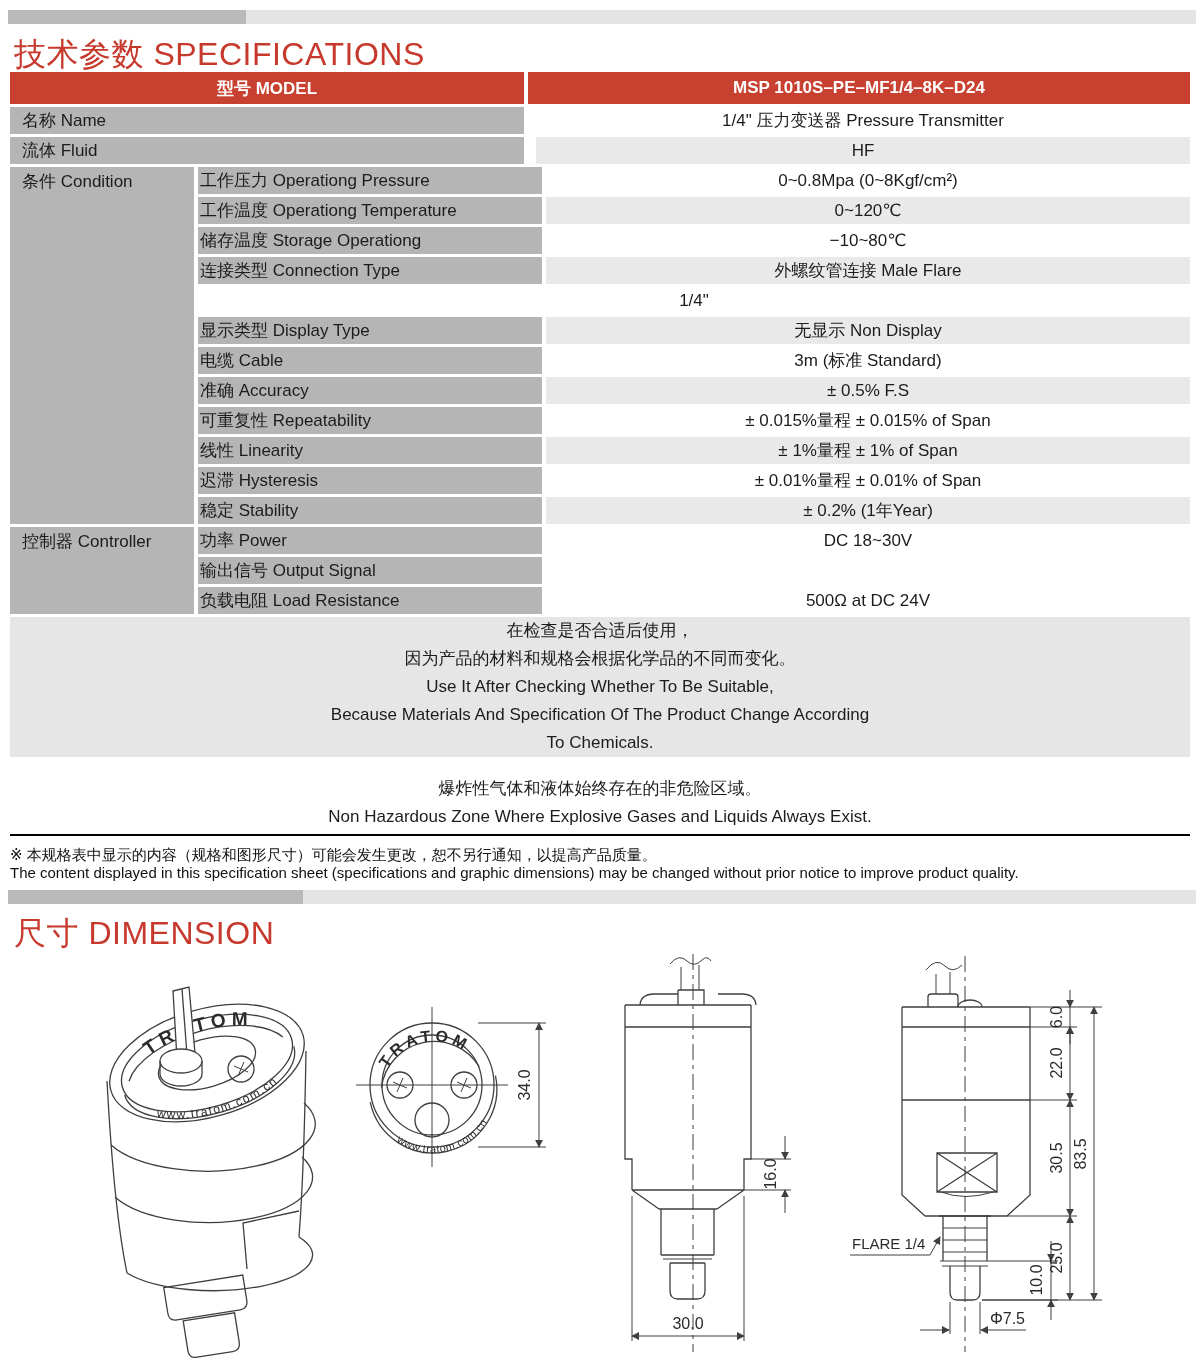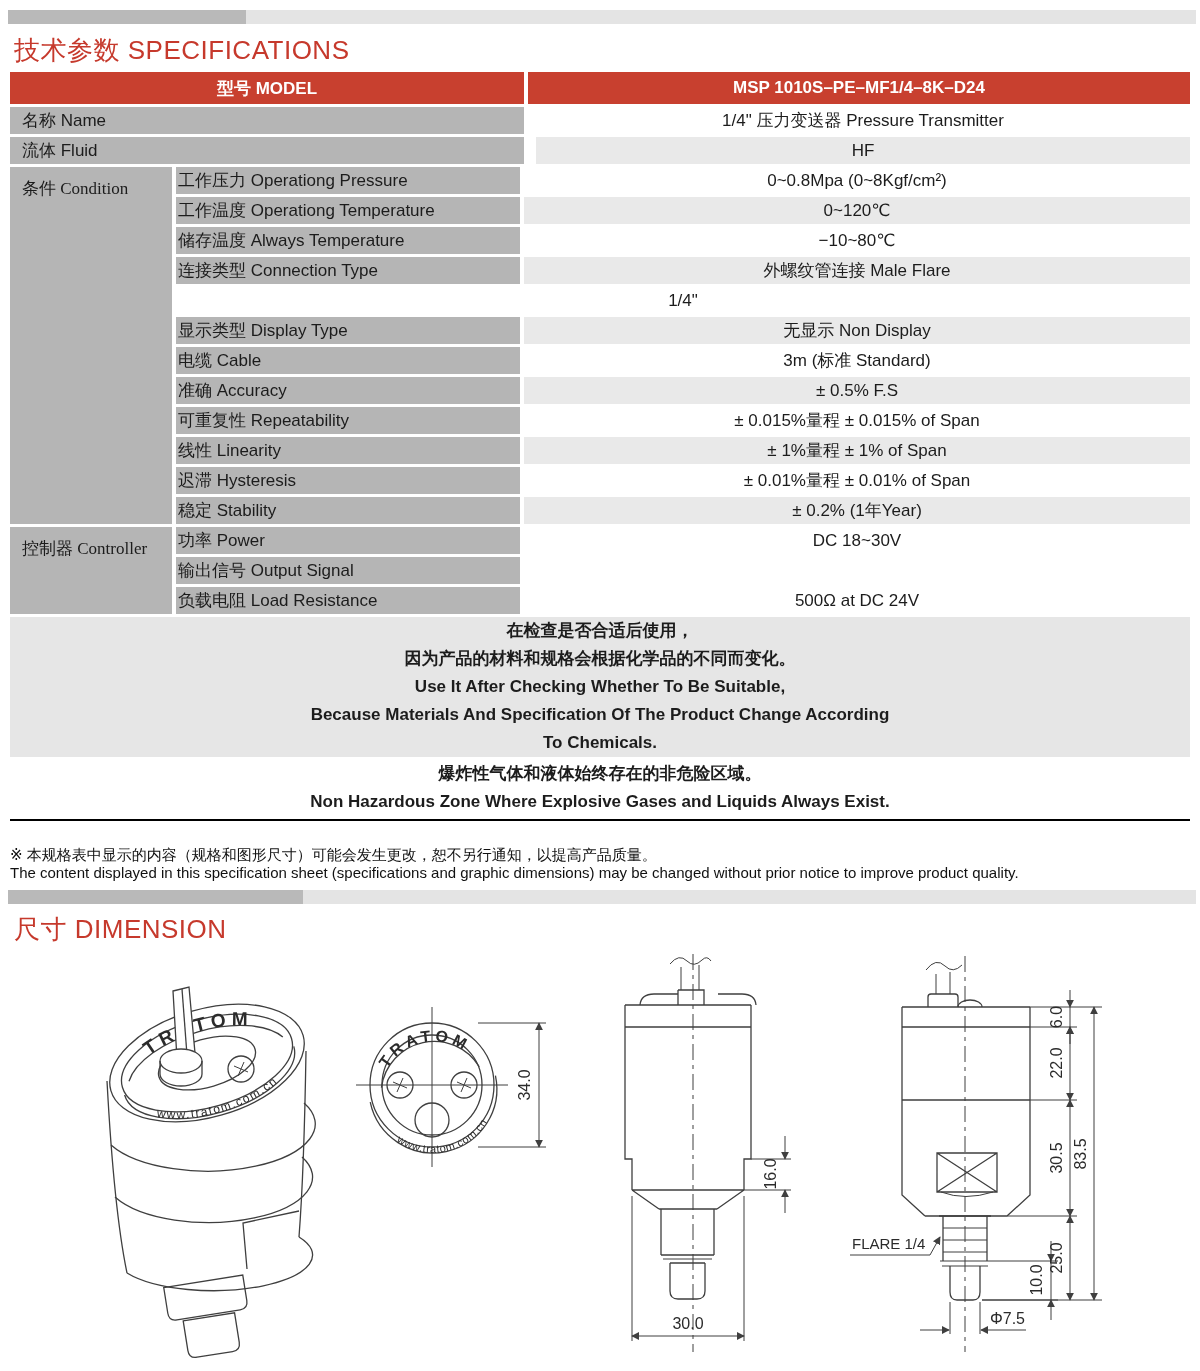--- a/index.html
+++ b/index.html
@@ -6,50 +6,50 @@
   html,body { width:1200px; height:1371px; background:#fff;
     font-family:"Liberation Sans","DejaVu Sans",sans-serif; color:#1c1c1c; }
 
   
   .bar { position:absolute; left:8px; width:1188px; height:14px; }
   .bar .dark { height:100%; background:#b9b9b9; float:left; }
   .bar .light { height:100%; background:#e4e4e4; overflow:hidden; }
   #bar1 { top:10px; } #bar1 .dark { width:238px; }
   #bar2 { top:890px; } #bar2 .dark { width:295px; }
 
-  .section-title { position:absolute; left:14px; font-size:26px; letter-spacing:0.5px;
+  .section-title { position:absolute; left:14px; font-size:32px; letter-spacing:0.5px;
     color:#c6392c; font-weight:400; }
   #spec-title { top:33px; }
   #dim-title  { top:912px; }
 
   
   #spec-table { position:absolute; left:10px; top:72px; width:1180px;
     display:flex; flex-direction:column; gap:3px; font-size:17px; }
   .thead { display:flex; gap:4px; height:32px; }
   .th { background:#c8402f; color:#fff; font-weight:bold;
     display:flex; align-items:center; justify-content:center; }
   .th-left { width:514px; } .th-right { flex:1; }
 
   .srow { display:flex; gap:12px; height:27px; }
   .lab { background:#b5b5b5; display:flex; align-items:center; padding-left:12px; }
   .lab-merged { width:514px; }
   .val { flex:1; background:#fff; display:flex; align-items:center; justify-content:center; }
   .val.alt { background:#e9e9e9; }
 
   .group { display:flex; gap:4px; }
-  .cat { width:162px; background:#b5b5b5; padding:10px 0 0 12px;font-family:Liberation Serif, serif; }
+  .cat { width:184px; background:#b5b5b5; padding:3px 0 0 12px; }
   .subcol { flex:1; display:flex; flex-direction:column; gap:3px; }
   .subrow { display:flex; gap:4px; height:27px; }
   .sublab { width:344px; background:#b5b5b5; display:flex; align-items:center; padding-left:2px; }
 
   .nblock { flex:1; display:flex; flex-direction:column; justify-content:center;
     text-align:center; line-height:28px; }
   .nb1 { background:#e6e6e6; height:153px; }
   .nb2 { background:#fff; height:62px; }
-  .ncol { flex:1; display:flex; flex-direction:column; gap:3px;font-weight:bold; }
+  .ncol { flex:1; display:flex; flex-direction:column; gap:18px; }
   .table-bottom { height:2px; background:#000; }
 
   #footnote { position:absolute; left:10px; top:846px; font-size:15px; line-height:18px; color:#111; }
 
   
   svg { position:absolute; overflow:visible; }
   #svg1 { left:85px;  top:985px; }
   #svg2 { left:340px; top:985px; }
   #svg3 { left:590px; top:950px; }
   #svg4 { left:830px; top:950px; }
@@ -94,21 +94,21 @@
     <div class="subcol">
       <div class="subrow">
         <div class="sublab">工作压力 Operationg Pressure</div>
         <div class="val">0~0.8Mpa (0~8Kgf/cm²)</div>
       </div>
       <div class="subrow">
         <div class="sublab">工作温度 Operationg Temperature</div>
         <div class="val alt">0~120℃</div>
       </div>
       <div class="subrow">
-        <div class="sublab">储存温度 Always Temperature</div>
+        <div class="sublab">储存温度 Storage Operationg</div>
         <div class="val">−10~80℃</div>
       </div>
       <div class="subrow">
         <div class="sublab">连接类型 Connection Type</div>
         <div class="val alt">外螺纹管连接 Male Flare</div>
       </div>
       <div class="subrow">
         <div class="val">1/4"</div>
       </div>
       <div class="subrow">

